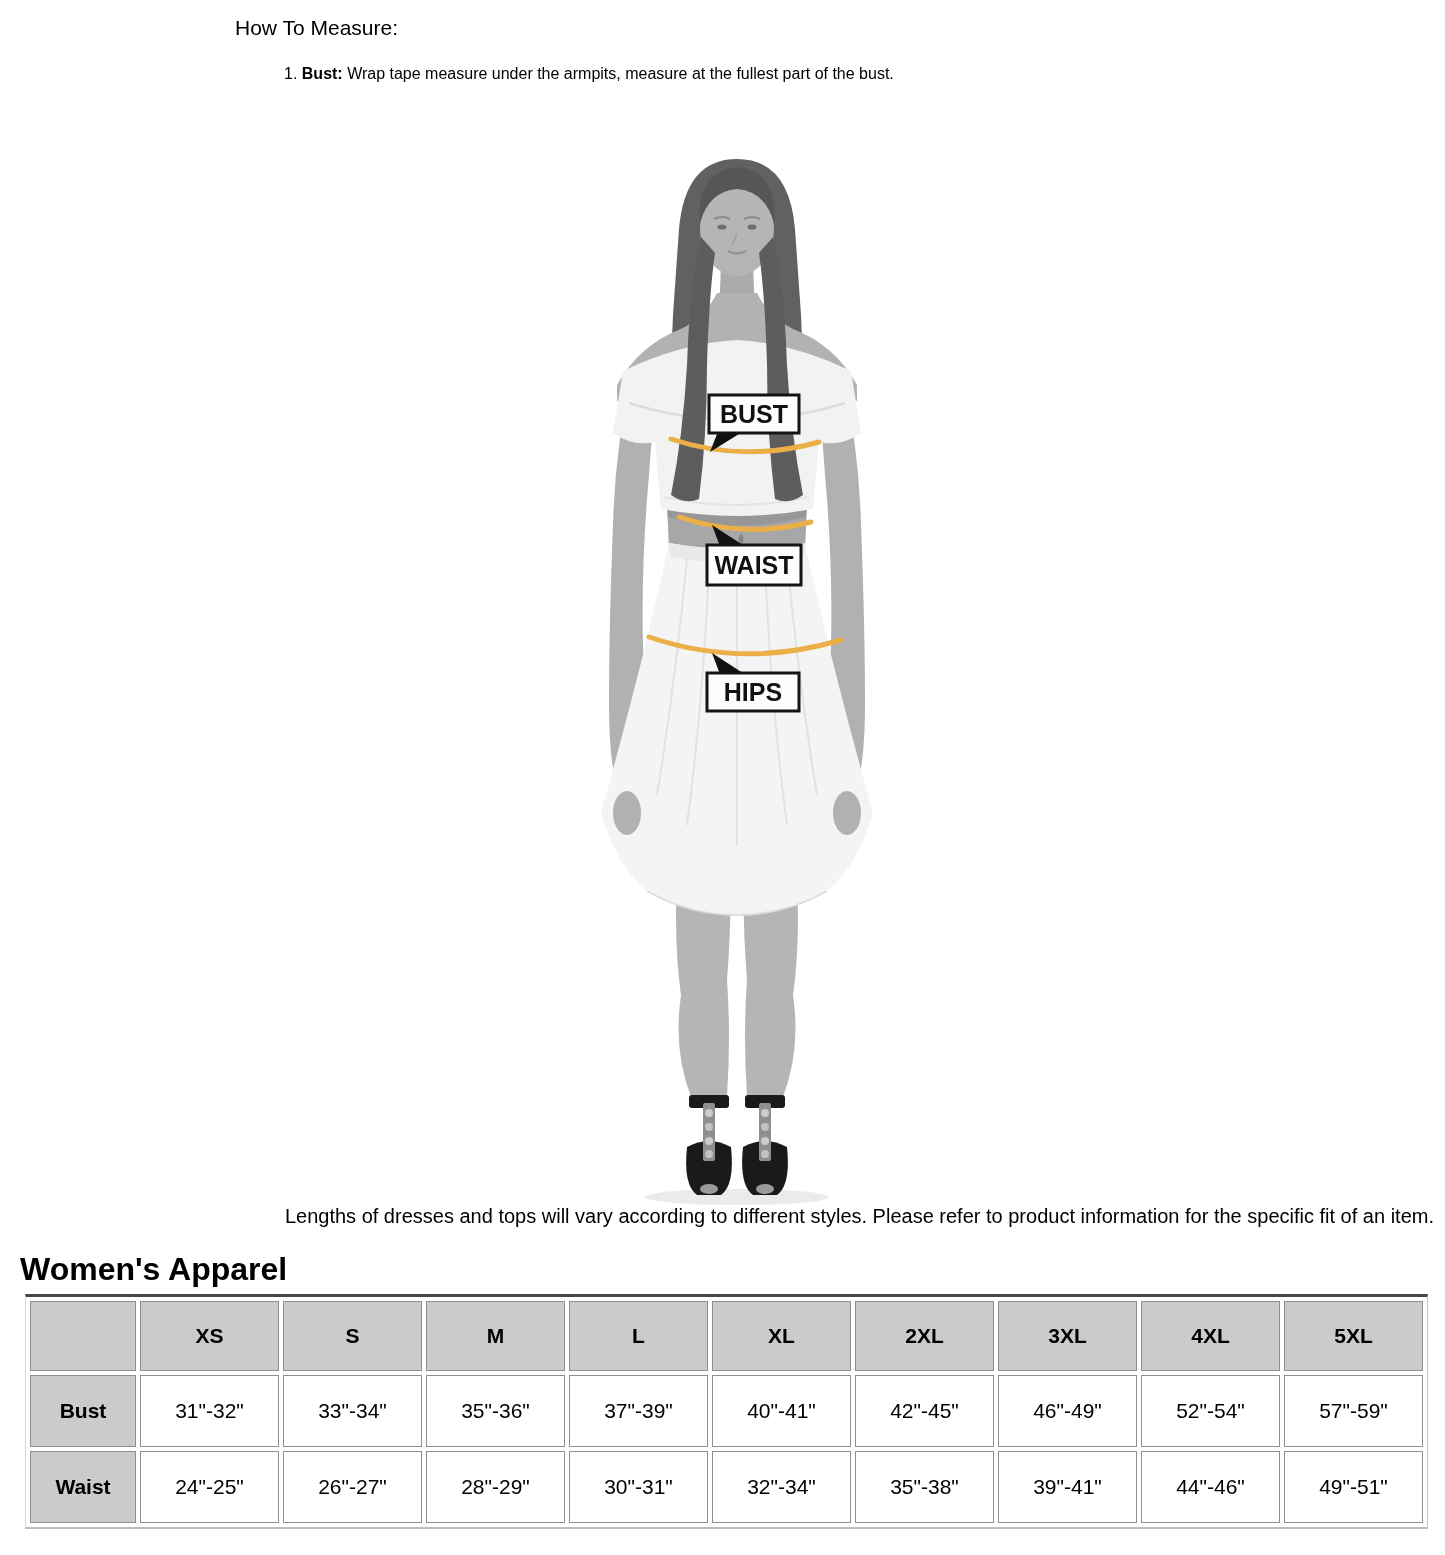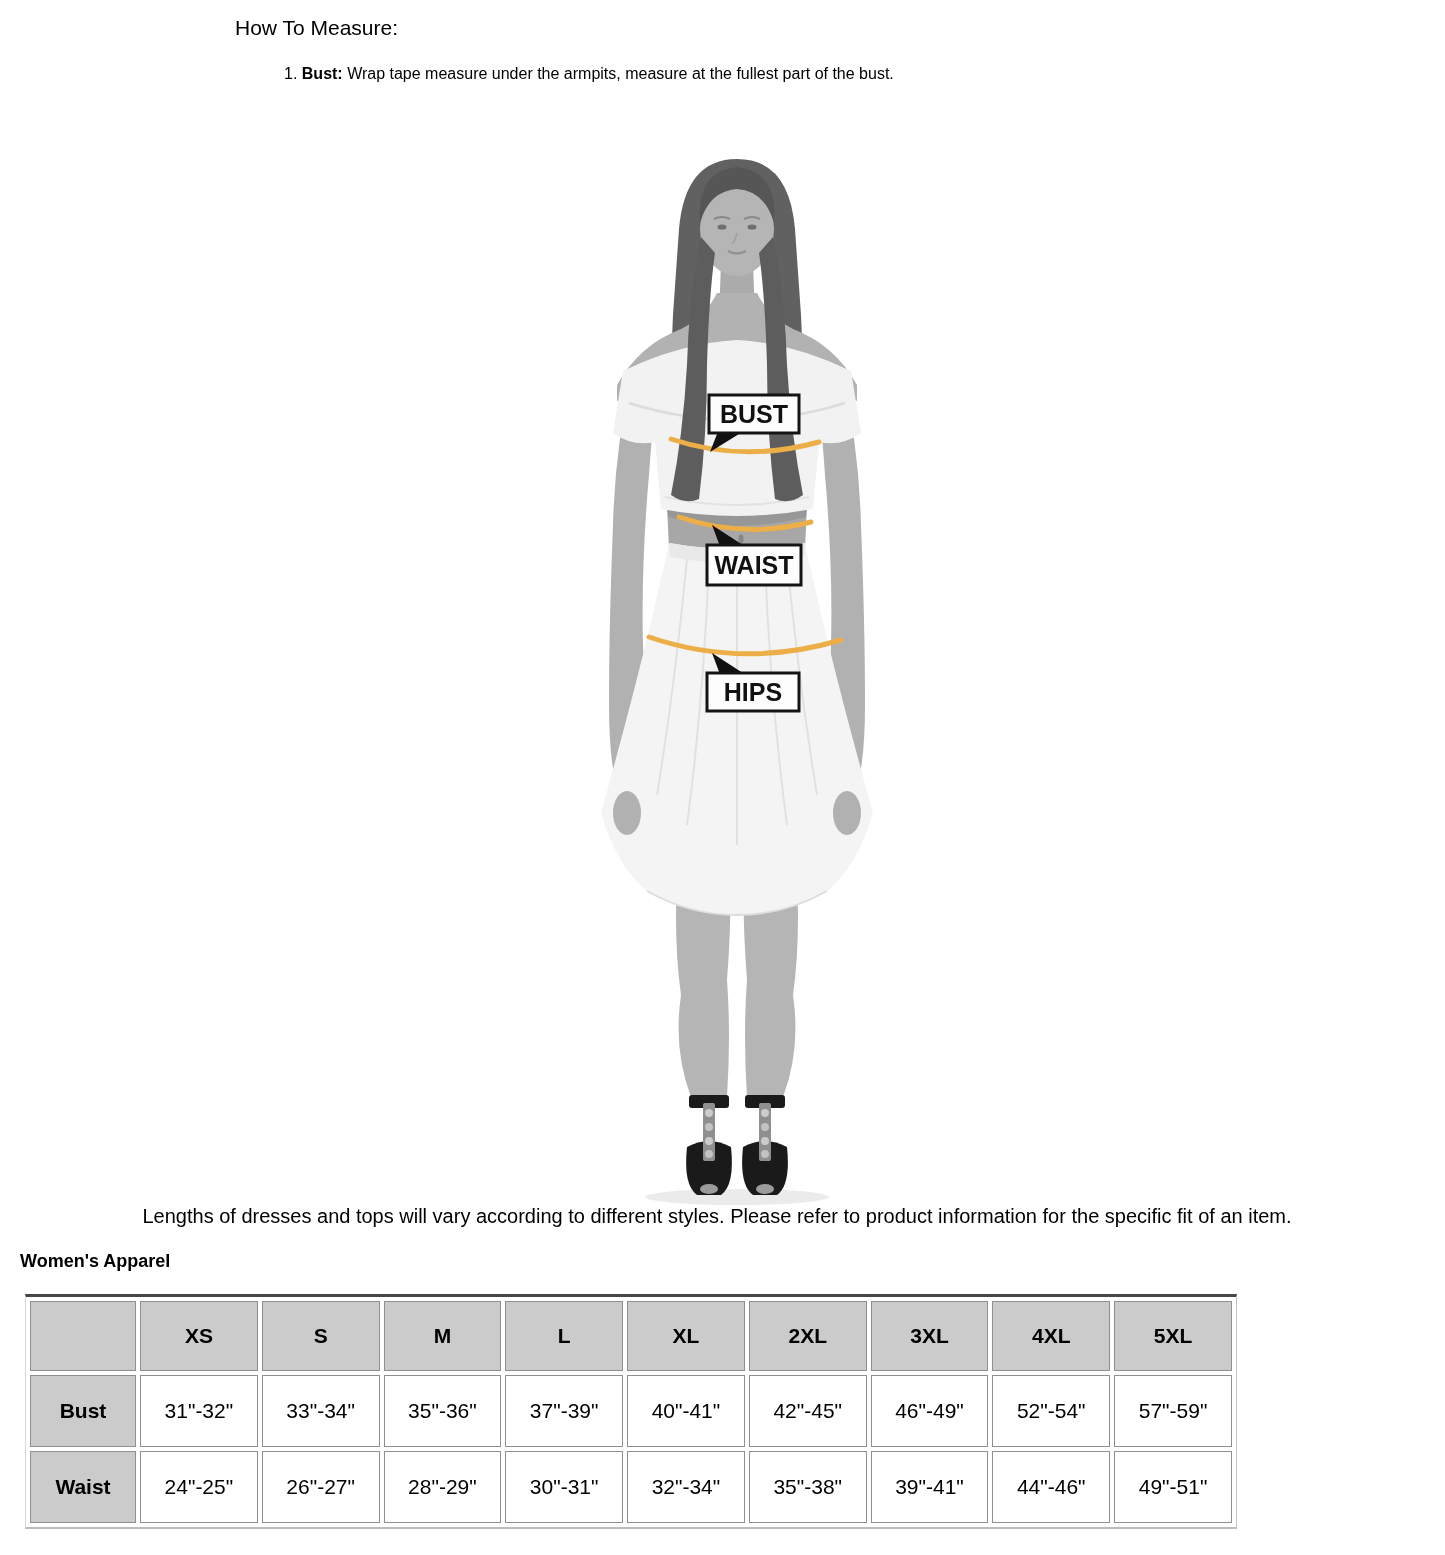--- a/index.html
+++ b/index.html
@@ -12,28 +12,28 @@
 
   
   .howto{left:235px;top:16px;font-size:21px;}
   .steps{left:284px;top:60px;font-size:16px;line-height:27.5px;white-space:nowrap;}
   .step b{font-weight:bold;}
 
   
   .figure{left:569px;top:145px;width:336px;height:1062px;}
 
   
-  .caption{left:0;top:1205px;width:1434px;text-align:center;font-size:20px;}
-
-  
-  .table-title{left:20px;top:1251px;font-size:18px;font-weight:bold;}
+  .caption{left:0;top:1205px;width:1434px;text-align:right;font-size:20px;}
+
+  
+  .table-title{left:20px;top:1251px;font-size:32px;font-weight:bold;}
 
   
   .size-table{
-    position:absolute;left:25px;top:1294px;width:1212px;
+    position:absolute;left:25px;top:1294px;width:1403px;
     border-collapse:separate;border-spacing:4px;table-layout:fixed;
     border-top:3px solid #474747;
     border-bottom:2px solid #bcbcbc;
     border-right:1px solid #c2c2c2;
     border-left:1px solid #d8d8d8;
     background:#ffffff;
   }
   .size-table th,.size-table td{
     border:1px solid #8f8f8f;text-align:center;vertical-align:middle;
     font-size:21px;background:#ffffff;font-weight:normal;padding:0;

